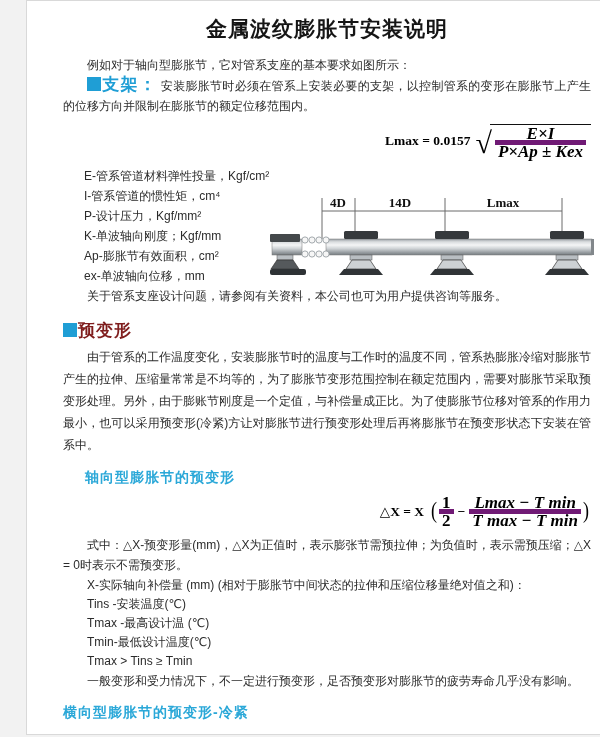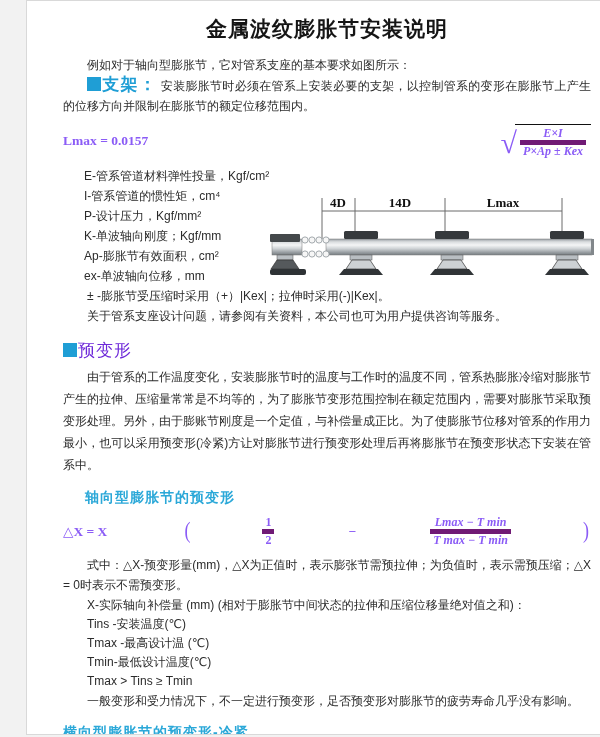--- a/index.html
+++ b/index.html
@@ -16,33 +16,33 @@
   }
   .content{padding:8px 32px 0 36px;}
   .doc-title{
     text-align:center;font-size:21px;font-weight:bold;color:#151515;
     letter-spacing:1px;margin:6px 0 12px 0;
   }
   p{margin:0;text-align:justify;line-height:20px;}
   .indent{text-indent:2em;}
   .sec-heading-inline{color:#1f9ed5;font-size:17px;font-weight:bold;letter-spacing:1px;}
   .sq{display:inline-block;width:14px;height:14px;background:#1f9ed5;vertical-align:-1px;margin-right:1px;}
-  .sec-heading-block{color:#6d28d9;font-size:17px;font-weight:normal;letter-spacing:1px;margin:14px 0 4px 0;line-height:22px;}
+  .sec-heading-block{color:#7f1d1d;font-size:17px;font-weight:bold;letter-spacing:1px;margin:14px 0 4px 0;line-height:22px;}
   .sub-heading{color:#2ba8d8;font-size:14px;font-weight:bold;letter-spacing:1px;margin:10px 0 6px 22px;line-height:22px;}
   .sub-heading.flush{margin-left:0;}
 
   
   .formula-row{
-    display:flex;justify-content:space-between;align-items:center;
+    display:flex;justify-content:flex-end;align-items:center;
     font-family:"Liberation Serif","DejaVu Serif",serif;
-    font-weight:bold;font-size:13.5px;color:#8b5cf6;
+    font-weight:bold;font-size:13.5px;color:#000000;
     margin:8px 0;
   }
   .f-lhs{margin-right:5px;}
-  .frac{display:inline-flex;flex-direction:column;align-items:center;font-size:12px;line-height:13px;vertical-align:middle;}
+  .frac{display:inline-flex;flex-direction:column;align-items:center;font-size:17px;line-height:13px;vertical-align:middle;}
   .frac .den{border-top:5px solid #701a75;}
   .frac .num,.frac .den{padding:0 3px;}
   .it{font-style:italic;}
   .sqrt{display:inline-flex;align-items:center;}
   .rad{font-size:30px;font-weight:400;line-height:26px;margin-right:-2px;transform:translateY(2px);}
   .radicand{border-top:1.4px solid #111;padding:2px 5px 0 5px;}
   .bigparen{font-size:18px;font-weight:400;transform:scaleY(1.25);margin:0 2px;}
   .fgap{margin:0 4px;}
 
   
@@ -85,21 +85,20 @@
     </div>
 
     <div class="def-list">
         <div>E-管系管道材料弹性投量，Kgf/cm²</div>
         <div>I-管系管道的惯性矩，cm⁴</div>
         <div>P-设计压力，Kgf/mm²</div>
         <div>K-单波轴向刚度；Kgf/mm</div>
         <div>Ap-膨胀节有效面积，cm²</div>
         <div>ex-单波轴向位移，mm</div>
       </div>
-    <p class="pm-line indent">± -膨胀节受压缩时采用（+）|Kex|；拉伸时采用(-)|Kex|。</p>
     <p class="consult-line indent">关于管系支座设计问题，请参阅有关资料，本公司也可为用户提供咨询等服务。</p>
 
     <div class="sec-heading-block"><span class="sq"></span><span>预变形</span></div>
     <p class="indent pd-para">由于管系的工作温度变化，安装膨胀节时的温度与工作时的温度不同，管系热膨胀冷缩对膨胀节产生的拉伸、压缩量常常是不均等的，为了膨胀节变形范围控制在额定范围内，需要对膨胀节采取预变形处理。另外，由于膨账节刚度是一个定值，与补偿量成正比。为了使膨胀节位移对管系的作用力最小，也可以采用预变形(冷紧)方让对膨胀节进行预变形处理后再将膨胀节在预变形状态下安装在管系中。</p>
 
     <div class="sub-heading">轴向型膨胀节的预变形</div>
 
     <div class="formula-row">
       <span class="f-lhs">△X = X</span>
       <span class="bigparen">(</span>

